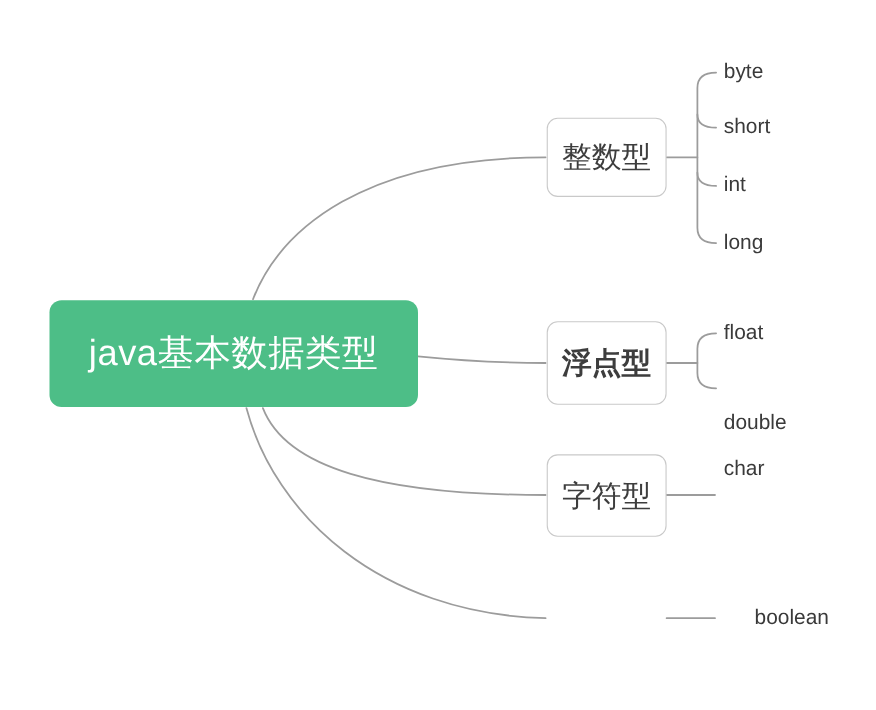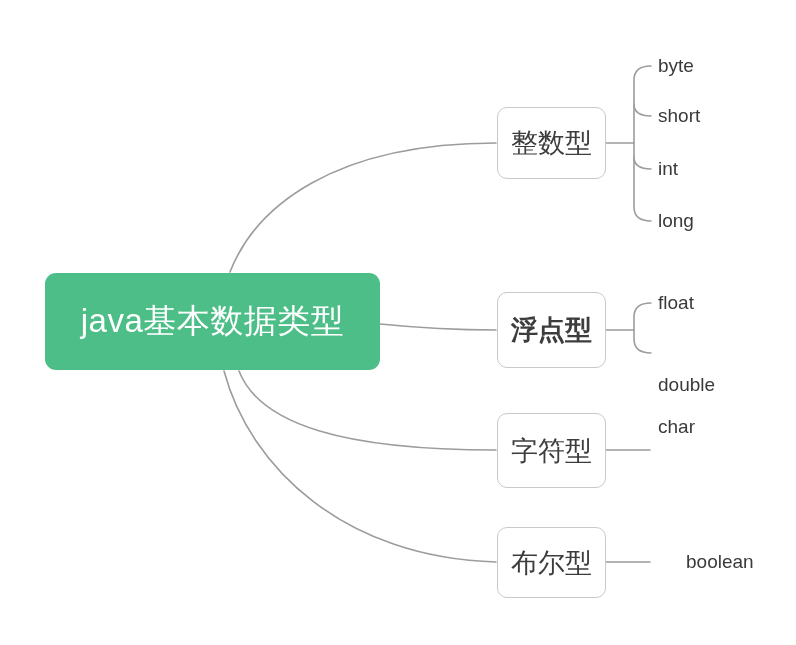--- a/index.html
+++ b/index.html
@@ -112,21 +112,20 @@
 
     <path d="M606,450 H650"></path>
     <path d="M606,562 H650"></path>
   </svg>
 
   <div class="root-node">java基本数据类型</div>
 
   <div class="branch-node bn0">整数型</div>
   <div class="branch-node bn1">浮点型</div>
   <div class="branch-node bn2">字符型</div>
-  <div class="branch-node bn3">布尔型</div>
 
   <div class="child-label cl-byte">byte</div>
   <div class="child-label cl-short">short</div>
   <div class="child-label cl-int">int</div>
   <div class="child-label cl-long">long</div>
 
   <div class="child-label cl-float">float</div>
   <div class="child-label cl-double">double</div>
 
   <div class="child-label cl-char">char</div>

